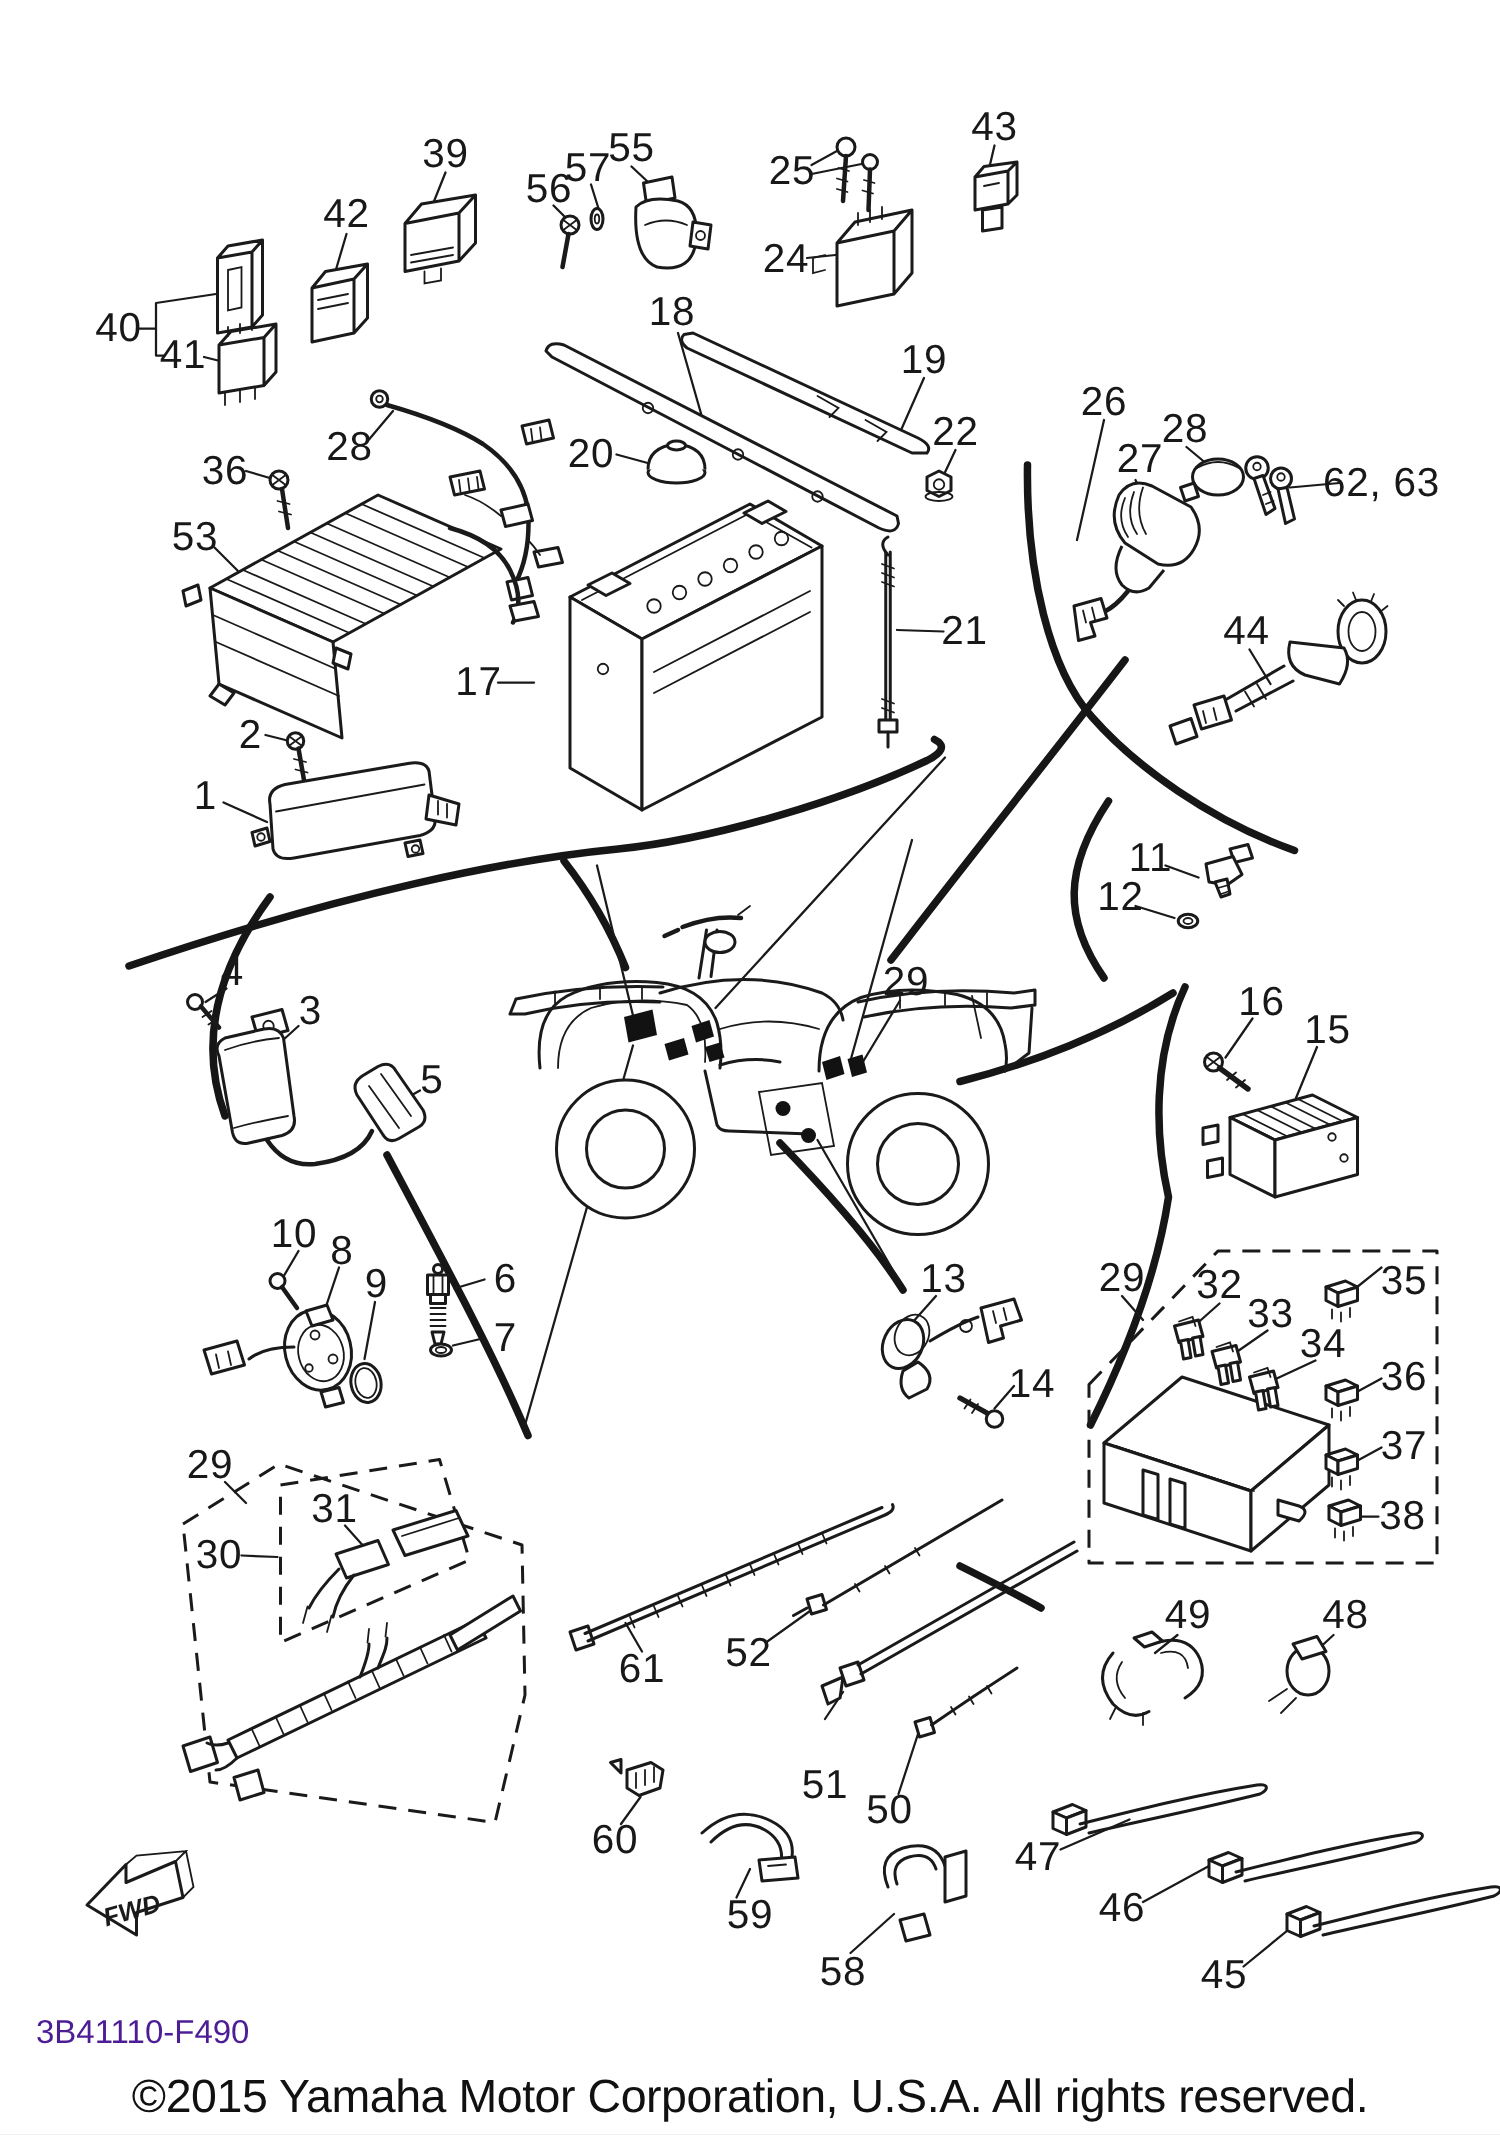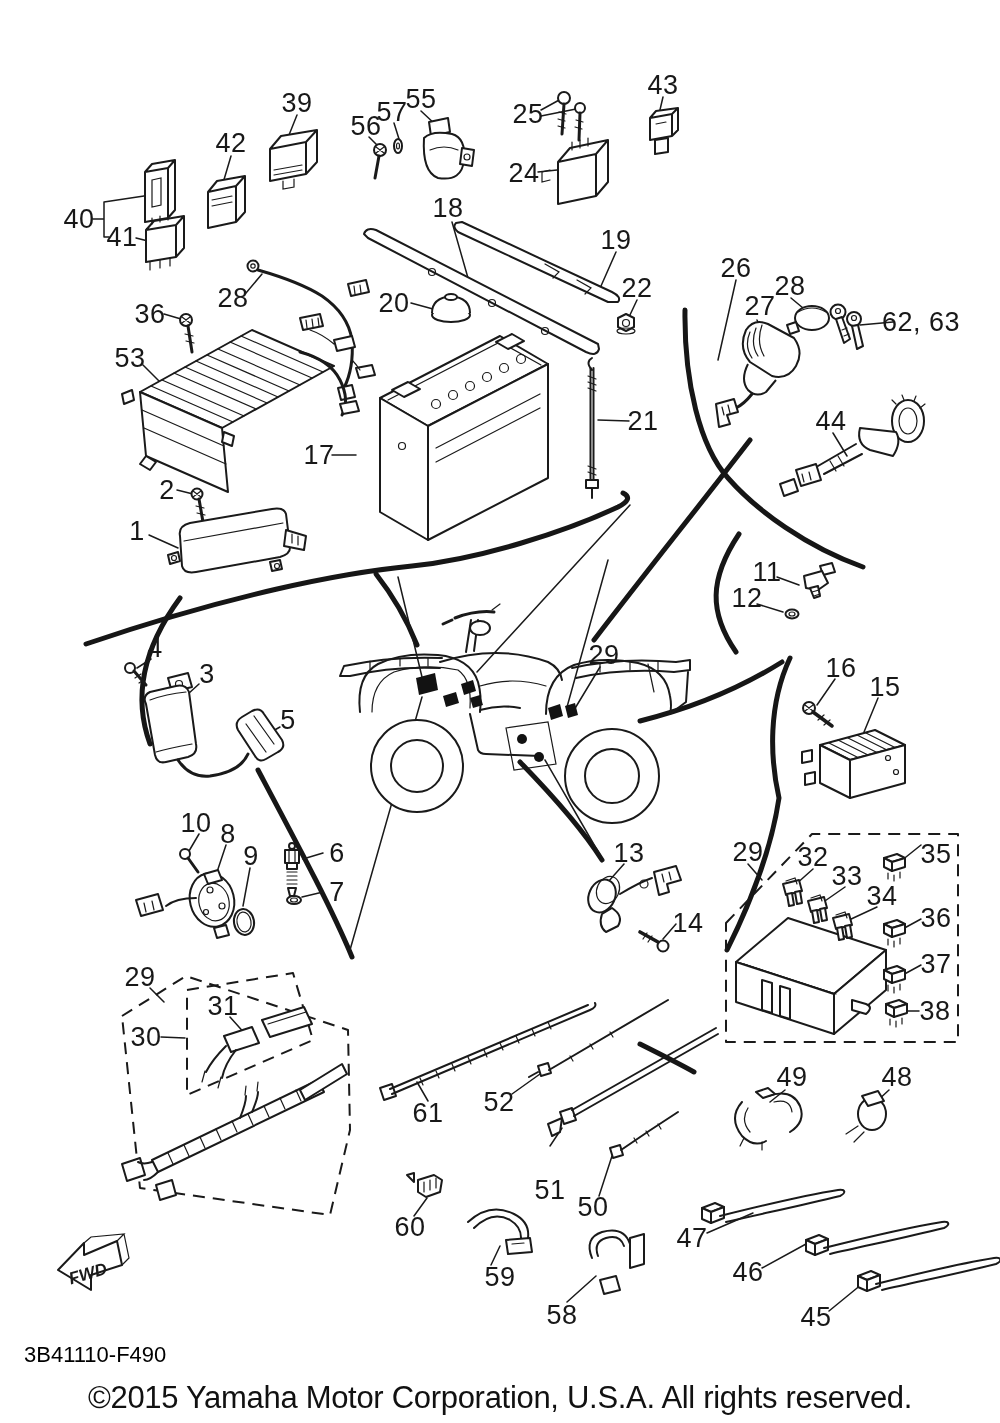--- a/index.html
+++ b/index.html
@@ -6,21 +6,21 @@
   .stage{
     position:relative;width:1000px;height:1423px;margin:0 auto;
     background:#ffffff;overflow:hidden;
     font-family:"Liberation Sans",sans-serif;color:#1a1a1a;
   }
   .art{position:absolute;left:0;top:0;}
   .plabel{
     position:absolute;transform:translate(-50%,-50%);
     font-size:27px;line-height:1;letter-spacing:.5px;white-space:nowrap;color:#181818;
   }
-  .code{position:absolute;left:24px;top:1342px;font-size:22px;color:#000000;}
+  .code{position:absolute;left:24px;top:1342px;font-size:22px;color:#4c1d95;}
   .copyright{
     position:absolute;left:0;top:1380px;width:100%;text-align:center;
     font-size:31px;letter-spacing:-.3px;color:#111;
   }
   
   .s  {fill:none;stroke:#1a1a1a;stroke-width:2;stroke-linecap:round;stroke-linejoin:round;}
   .f  {fill:#ffffff;stroke:#1a1a1a;stroke-width:2;stroke-linejoin:round;}
   .t  {fill:none;stroke:#1a1a1a;stroke-width:1.2;stroke-linecap:round;}
   .ld {fill:none;stroke:#1a1a1a;stroke-width:1.5;stroke-linecap:round;}
   .sw {fill:none;stroke:#161616;stroke-width:5;stroke-linecap:round;}

